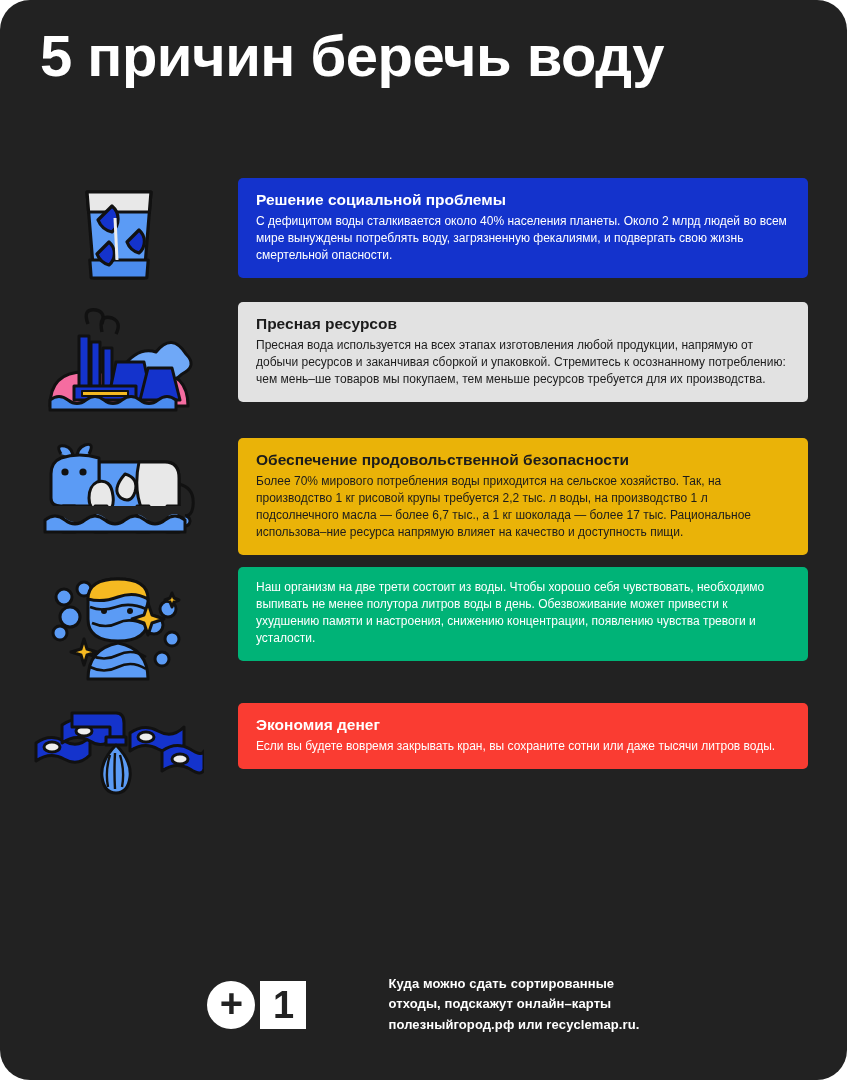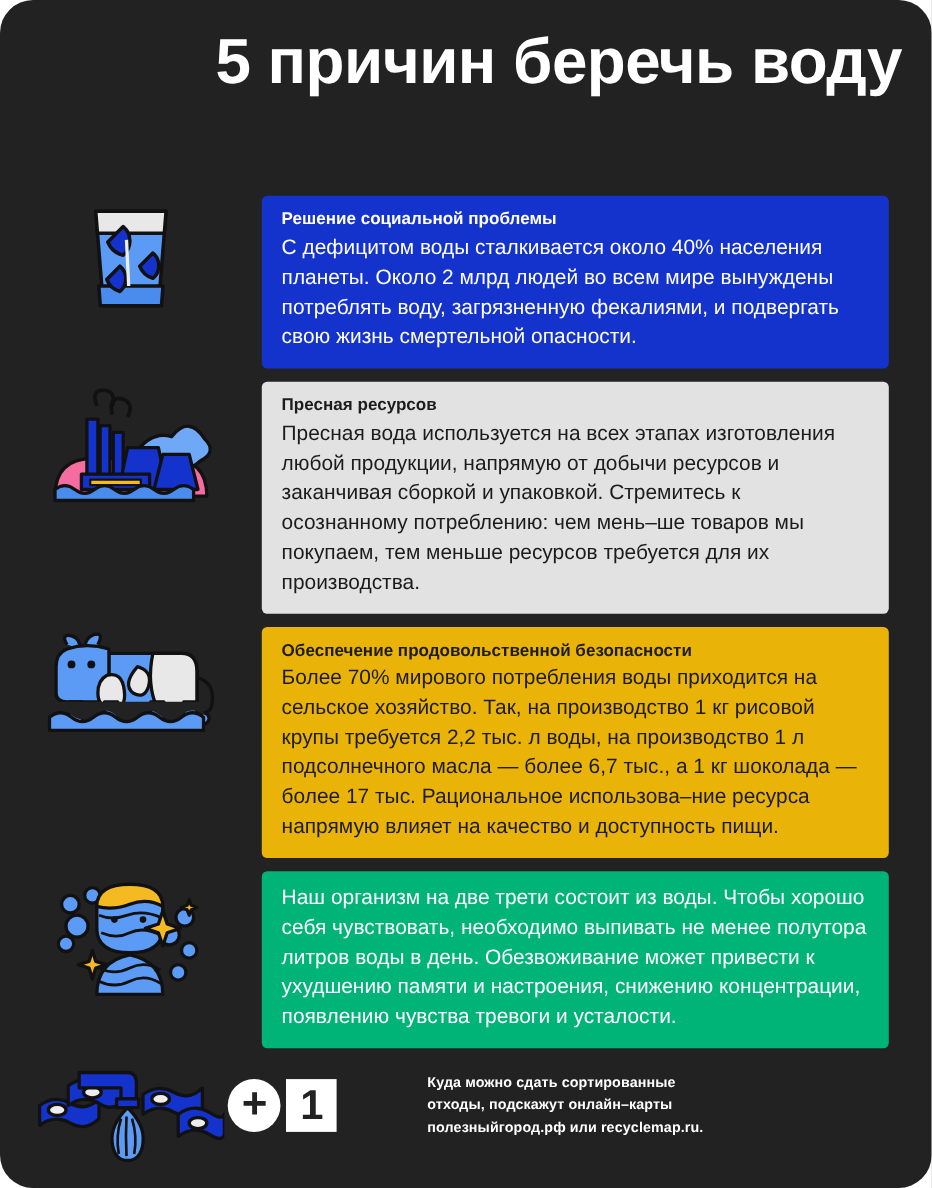--- a/index.html
+++ b/index.html
@@ -28,21 +28,20 @@
     position: absolute;
     left: 40px;
     top: 24px;
     width: 780px;
     color: #ffffff;
     font-size: 58px;
     font-weight: bold;
     letter-spacing: -0.5px;
     line-height: 1.1;
     white-space: nowrap;
-    text-align: right;
   }
 
   
   .rows {
     position: absolute;
     left: 0;
     top: 178px;
     width: 847px;
   }
   .row {
@@ -68,21 +67,21 @@
     padding: 12px 18px 14px 18px;
     box-sizing: border-box;
   }
   .card-title {
     font-size: 15.5px;
     font-weight: bold;
     line-height: 1.35;
     margin-bottom: 2px;
   }
   .card-body {
-    font-size: 19px;
+    font-size: 12px;
     line-height: 1.42;
   }
 
   
   .c-blue   { background: #1433CC; color: #ffffff; }
   .c-gray   { background: #E2E2E2; color: #1c1c1c; }
   .c-yellow { background: #eab308; color: #1c1c1c; }
   .c-green  { background: #00B377; color: #ffffff; }
   .c-red    { background: #FA3C32; color: #ffffff; }
 
@@ -263,20 +262,24 @@
             <ellipse cx="50" cy="28" rx="8" ry="5" fill="#EDEDED"></ellipse>
             <path d="M38 10 h44 q8 0 8 10 v14 h-14 v-10 h-38 z" fill="#1433CC"></path>
             <path d="M72 34 h20 v8 h-20 z" fill="#1433CC"></path>
             <path d="M82 42 q-16 16 -14 32 q2 16 14 16 q12 0 14 -16 q2 -16 -14 -32 z" fill="#5B9BF5"></path>
             <path d="M76 52 q-5 16 -2 32" fill="none" stroke-width="2.4"></path>
             <path d="M86 52 q5 16 2 32" fill="none" stroke-width="2.4"></path>
             <path d="M81 50 q-1 18 0 36" fill="none" stroke-width="2.4"></path>
           </g>
         </svg>
       </div>
+      <div class="card c-red">
+        <div class="card-title">Экономия денег</div>
+        <div class="card-body">Если вы будете вовремя закрывать кран, вы сохраните сотни или даже тысячи литров воды.</div>
+      </div>
     </div>
 
   </div>
 
   <div class="footer">
     <div class="logo">
       <div class="logo-plus">+</div>
       <div class="logo-one">1</div>
     </div>
     <div class="footer-note">Куда можно сдать сортированные

